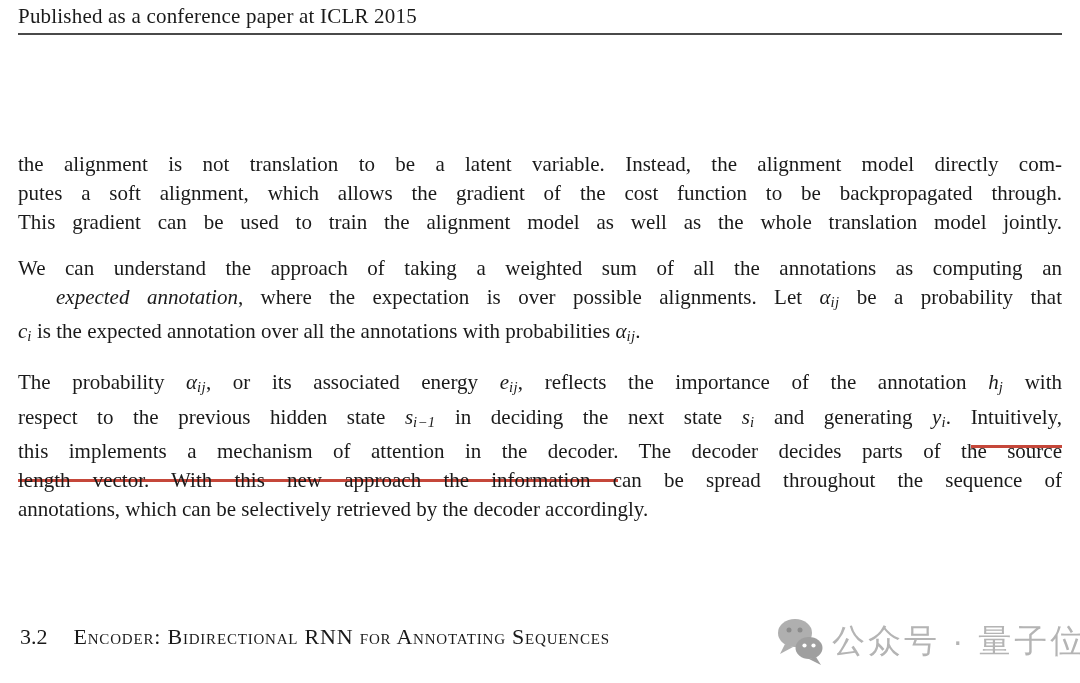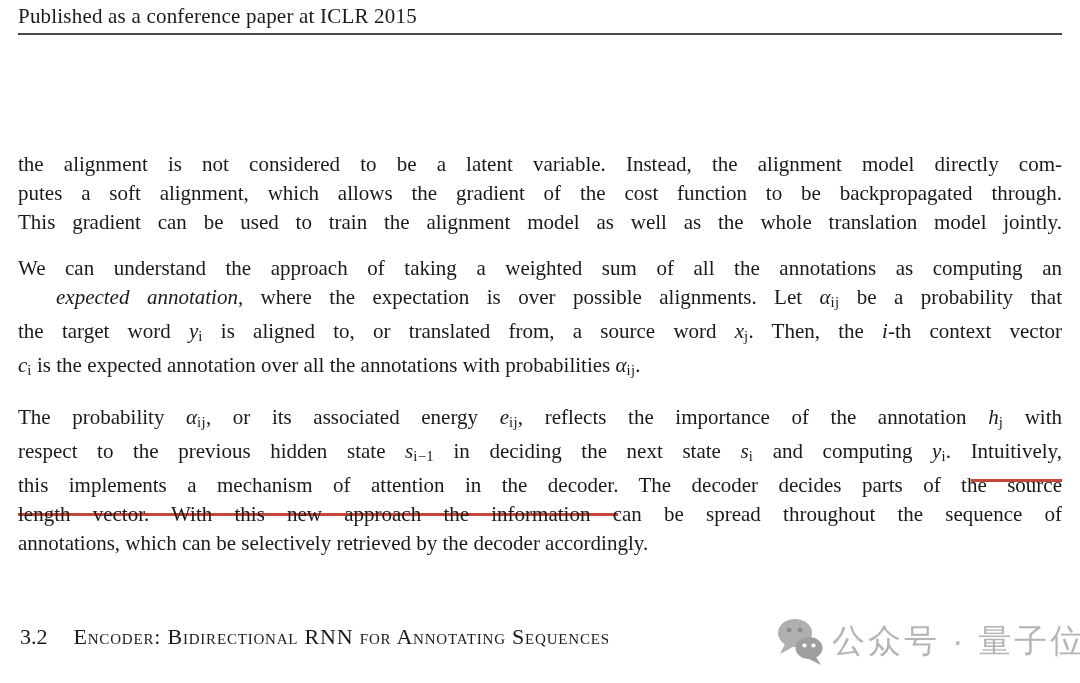--- a/index.html
+++ b/index.html
@@ -38,20 +38,21 @@
   }
   .para { margin: 0 0 17px 0; }
   .line {
     text-align: justify;
     text-align-last: justify;
   }
   .line.short { text-align-last: left; }
   .r-i { font-style: italic; margin-left: 38px; }
   .r-m { font-style: italic; }
   .r-sub {
+    font-style: italic;
     font-size: 0.70em;
     vertical-align: -0.22em;
     letter-spacing: 0.3px;
   }
   .r-u {
     border-bottom: 3px solid var(--underline, #c5473a);
     padding-bottom: 16px;
   }
   .section-heading {
     position: absolute;
@@ -88,33 +89,32 @@
 <body>
 
 <div class="page">
 
   <div class="running-header">Published as a conference paper at ICLR 2015</div>
 
   <div class="header-rule"></div>
 
   <div class="body-text">
       <div class="para">
-        <div class="line"><span>the alignment is not considered to be a latent variable. Instead, the alignment model directly com-</span></div>
+        <div class="line"><span>the alignment is not translation to be a latent variable. Instead, the alignment model directly com-</span></div>
         <div class="line"><span>putes a soft alignment, which allows the gradient of the cost function to be backpropagated through.</span></div>
         <div class="line"><span>This gradient can be used to train the alignment model as well as the whole translation model jointly.</span></div>
       </div>
       <div class="para">
         <div class="line"><span>We can understand the approach of taking a weighted sum of all the annotations as computing an</span></div>
         <div class="line"><span class="r-i">expected annotation</span><span>, where the expectation is over possible alignments. Let </span><span class="r-m">α</span><span class="r-sub">ij</span><span> be a probability that</span></div>
-        <div class="line"><span>the target word </span><span class="r-m">y</span><span class="r-sub">i</span><span> is aligned to, or translated from, a source word </span><span class="r-m">x</span><span class="r-sub">j</span><span>. Then, the </span><span class="r-m">i</span><span>-th context vector</span></div>
         <div class="line short"><span class="r-m">c</span><span class="r-sub">i</span><span> is the expected annotation over all the annotations with probabilities </span><span class="r-m">α</span><span class="r-sub">ij</span><span>.</span></div>
       </div>
       <div class="para">
         <div class="line"><span>The probability </span><span class="r-m">α</span><span class="r-sub">ij</span><span>, or its associated energy </span><span class="r-m">e</span><span class="r-sub">ij</span><span>, reflects the importance of the annotation </span><span class="r-m">h</span><span class="r-sub">j</span><span> with</span></div>
-        <div class="line"><span>respect to the previous hidden state </span><span class="r-m">s</span><span class="r-sub">i−1</span><span> in deciding the next state </span><span class="r-m">s</span><span class="r-sub">i</span><span> and computing </span><span class="r-m">y</span><span class="r-sub">i</span><span>. </span><span class="r-u">Intuitively,</span></div>
+        <div class="line"><span>respect to the previous hidden state </span><span class="r-m">s</span><span class="r-sub">i−1</span><span> in deciding the next state </span><span class="r-m">s</span><span class="r-sub">i</span><span> and generating </span><span class="r-m">y</span><span class="r-sub">i</span><span>. </span><span class="r-u">Intuitively,</span></div>
         <div class="line"><span class="r-u">this implements a mechanism of attention in the decoder.</span><span> The decoder decides parts of the source</span></div>
         <div class="line"><span>length vector. With this new approach the information can be spread throughout the sequence of</span></div>
         <div class="line short"><span>annotations, which can be selectively retrieved by the decoder accordingly.</span></div>
       </div>
     </div>
 
   <div class="section-heading">
     <span class="sec-num">3.2</span><span class="sec-title">Encoder: Bidirectional RNN for Annotating Sequences</span>
   </div>
 

